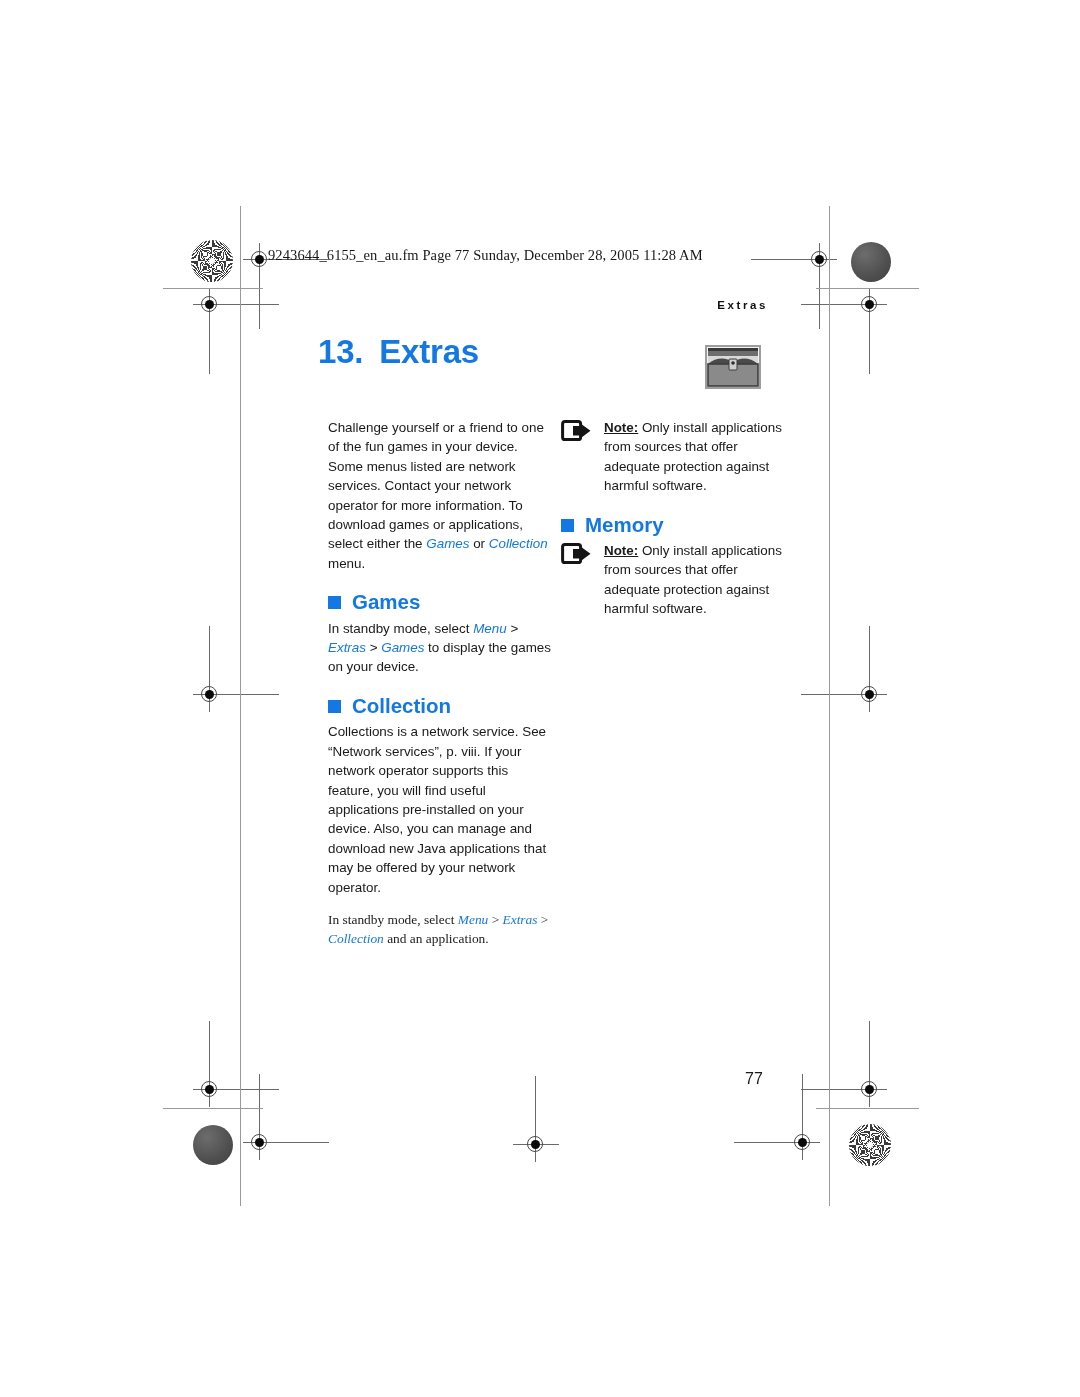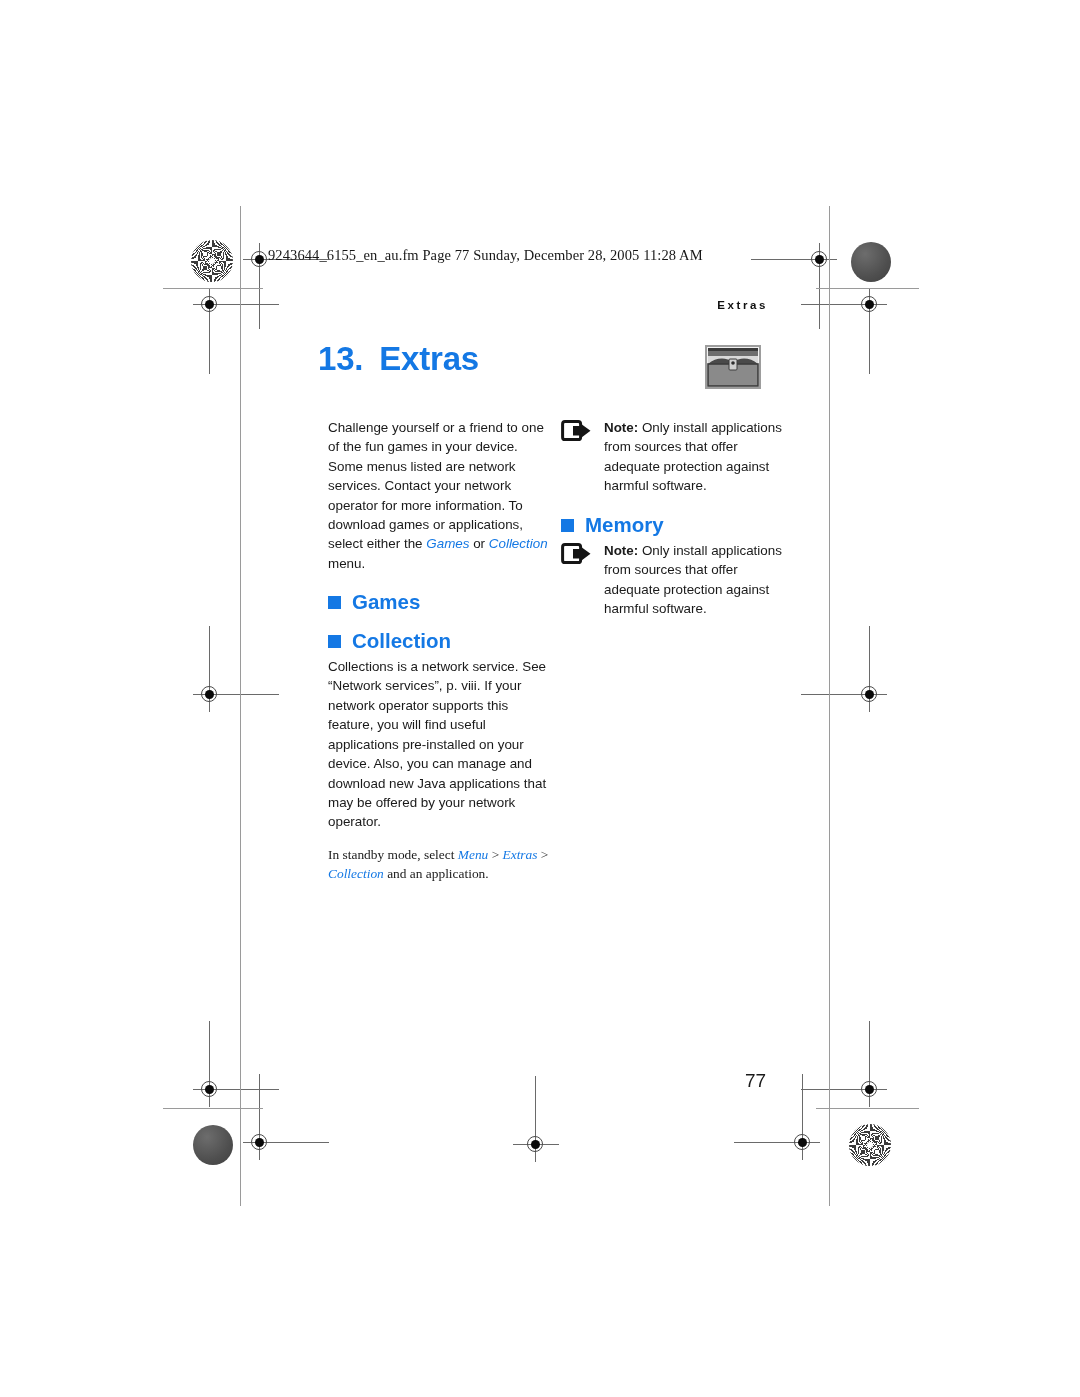--- a/index.html
+++ b/index.html
@@ -107,21 +107,21 @@
     font-size: 11.5px;
     font-weight: 700;
     letter-spacing: 2.6px;
     color: #111;
   }
 
   
   .chapter-title {
     position: absolute;
     left: 318px;
-    top: 340px;
+    top: 333px;
     font-size: 33px;
     font-weight: 700;
     color: #1478e4;
     letter-spacing: -0.2px;
   }
   .chapter-title .num { margin-right: 16px; }
 
   .chest-icon {
     position: absolute;
     left: 704px;
@@ -172,27 +172,27 @@
     display: flex;
     align-items: flex-start;
     margin: 0 0 13px 0;
   }
   .note-icon {
     flex: 0 0 auto;
     width: 31px; height: 24px;
     margin: 2px 12px 0 0;
   }
   .note-body { flex: 1 1 auto; }
-  .note-body b { font-weight: 700; }
+  .note-body b { font-weight: 700; text-decoration: underline; }
 
   .page-number {
     position: absolute;
     left: 745px;
     top: 1070px;
-    font-size: 19px;
+    font-size: 16px;
     color: #1a1a1a;
   }
 </style>
 </head>
 <body>
 
 <div>
 
   <div class="rosette" style="left:191px; top:240px;"></div>
   <div class="density" style="left:851px; top:242px;"></div>
@@ -296,20 +296,21 @@
 
 <div class="col col-left">
 
   <p><span>Challenge yourself or a friend to one of the fun games in your device. Some menus listed are network services. Contact your network operator for more information. To download games or applications, select either the </span><span class="ui">Games</span><span> or </span><span class="ui">Collection</span><span> menu.</span></p>
 
   <div class="sec-head">
     <span class="bullet"></span>
     <span>Games</span>
   </div>
 
+  <p><span>In standby mode, select </span><span class="ui">Menu</span><span class="gt"> &gt; </span><span class="ui">Extras</span><span class="gt"> &gt; </span><span class="ui">Games</span><span> to display the games on your device.</span></p>
 
   <div class="sec-head">
     <span class="bullet"></span>
     <span>Collection</span>
   </div>
 
   <p>Collections is a network service. See “Network services”, p. viii. If your network operator supports this feature, you will find useful applications pre-installed on your device. Also, you can manage and download new Java applications that may be offered by your network operator.</p>
 
   <p><span>In standby mode, select </span><span class="ui">Menu</span><span class="gt"> &gt; </span><span class="ui">Extras</span><span class="gt"> &gt; </span><span class="ui">Collection</span><span> and an application.</span></p>
 </div>

